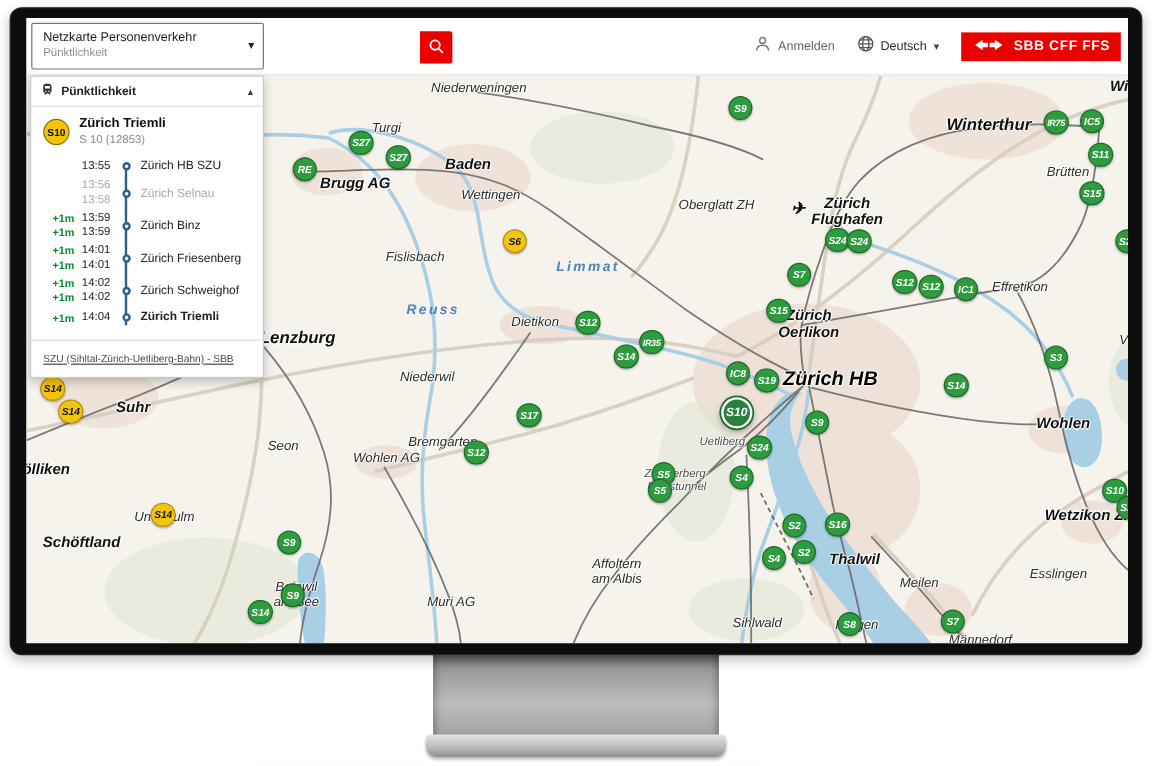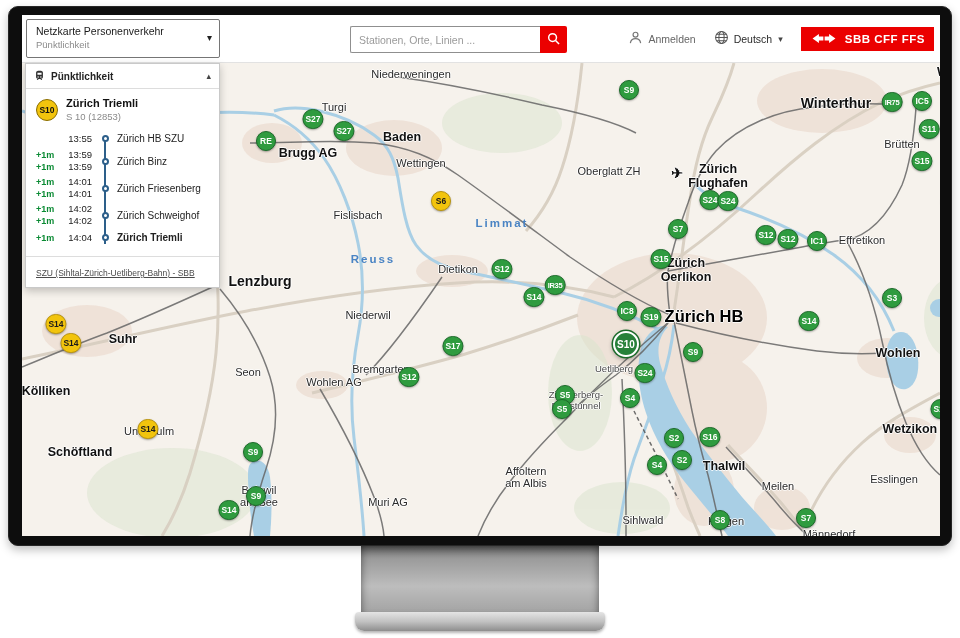--- a/index.html
+++ b/index.html
@@ -41,21 +41,21 @@
   .tb-item .lbl { font-size: 10.5px; color: #666; }
   .tb-item .lbl.dark { color: #2b2b2b; }
   .tb-item .chev { font-size: 9px; color: #444; margin-left: 1px; }
   .sbb-logo { background: #eb0000; height: 24px; padding: 0 9px; display: flex; align-items: center; gap: 7px;
               cursor: pointer; }
   .sbb-logo .txt { color: #fff; font-weight: bold; font-size: 11.5px; letter-spacing: .5px; white-space: nowrap; }
 
   
   .map { position: absolute; left: 0; top: 48px; width: 918px; height: 473px; background: #f6f2ec; overflow: hidden; }
   .map svg { position: absolute; left: 0; top: 0; }
-  .label-layer, .badge-layer { position: absolute; left: 14px; top: 0; width: 100%; height: 100%; }
+  .label-layer, .badge-layer { position: absolute; left: 2px; top: 0; width: 100%; height: 100%; font-style: italic; }
   .badge-layer { z-index: 20; }
   .label-layer { z-index: 10; }
 
   .maplabel { position: absolute; transform: translate(-50%,-50%); white-space: nowrap; text-align: center;
               color: #2b2b2b; line-height: 1.12;
               text-shadow: 1px 0 0 rgba(255,255,255,.85), -1px 0 0 rgba(255,255,255,.85),
                            0 1px 0 rgba(255,255,255,.85), 0 -1px 0 rgba(255,255,255,.85); }
   .maplabel.town    { font-size: 11px; }
   .maplabel.town-sm { font-size: 9.5px; color: #4a4a4a; }
   .maplabel.town2   { font-size: 11px; }
@@ -86,21 +86,21 @@
   .trainrow { display: flex; gap: 8px; padding: 8px 10px 3px; align-items: center; }
   .pbadge { width: 22px; height: 22px; border-radius: 50%; background: #f2c40d; border: 1px solid #8a6d00;
             display: flex; align-items: center; justify-content: center; font-size: 8.5px; font-weight: bold; color: #111;
             flex: none; }
   .tname { font-size: 11px; font-weight: bold; color: #111; }
   .tnum  { font-size: 9.5px; color: #8a8a8a; margin-top: 2px; }
 
   .stops { position: relative; padding: 6px 6px 8px 10px; }
   .stops:before { content: ""; position: absolute; left: 78px; top: 12px; bottom: 12px; width: 2px; background: #2d5f8a; }
   .stop-row { display: flex; align-items: center; margin-bottom: 3px; min-height: 15px; }
-  .sr-delays { width: 26px; display: flex; flex-direction: column; align-items: flex-start; }
+  .sr-delays { width: 26px; display: flex; flex-direction: column; align-items: flex-end; }
   .sr-delays span { font-size: 9px; font-weight: bold; color: #0a8a33; line-height: 12px; min-height: 12px; }
   .sr-times { width: 36px; display: flex; flex-direction: column; align-items: flex-end; padding-right: 6px; }
   .sr-times span { font-size: 9.5px; color: #222; line-height: 12px; }
   .dotcell { width: 14px; display: flex; justify-content: center; z-index: 2; }
   .dot { width: 7px; height: 7px; border-radius: 50%; background: #fff; border: 2px solid #2d5f8a; }
   .sname { font-size: 10px; color: #222; padding-left: 5px; }
   .stop-row.gray .sname, .stop-row.gray .sr-times span { color: #a8a8a8; }
   .stop-row.last .sname { font-weight: bold; }
   .pfoot { border-top: 1px solid #ddd; padding: 5px 10px 7px; }
   .pfoot a { font-size: 8.5px; color: #4a4a4a; text-decoration: underline; cursor: pointer; }
@@ -271,21 +271,20 @@
     </div>
 
     <div class="topbar">
       <div class="layer-dd">
         <div class="l1">Netzkarte Personenverkehr</div>
         <div class="l2">Pünktlichkeit</div>
         <span class="chev">▾</span>
       </div>
 
       <div class="searchwrap">
-        <input type="text" placeholder="Stationen, Orte, Linien ..." style="">
         <button class="searchbtn">
           <span>
             <svg width="13" height="13" viewBox="0 0 14 14" fill="none" stroke="#fff" stroke-width="1.6">
               <circle cx="6" cy="6" r="4.2"></circle>
                 <path d="M9.2 9.2L13 13"></path>
             </svg>
           </span>
         </button>
       </div>
 
@@ -345,20 +344,34 @@
               <span></span>
             </div>
             <div class="sr-times">
               <span>13:55</span>
             </div>
             <div class="dotcell">
               <span class="dot"></span>
             </div>
             <div class="sname">Zürich HB SZU</div>
           </div>
+          <div class="stop-row gray">
+            <div class="sr-delays">
+              <span></span>
+              <span></span>
+            </div>
+            <div class="sr-times">
+              <span>13:56</span>
+              <span>13:58</span>
+            </div>
+            <div class="dotcell">
+              <span class="dot"></span>
+            </div>
+            <div class="sname">Zürich Selnau</div>
+          </div>
           <div class="stop-row">
             <div class="sr-delays">
               <span>+1m</span>
               <span>+1m</span>
             </div>
             <div class="sr-times">
               <span>13:59</span>
               <span>13:59</span>
             </div>
             <div class="dotcell">

